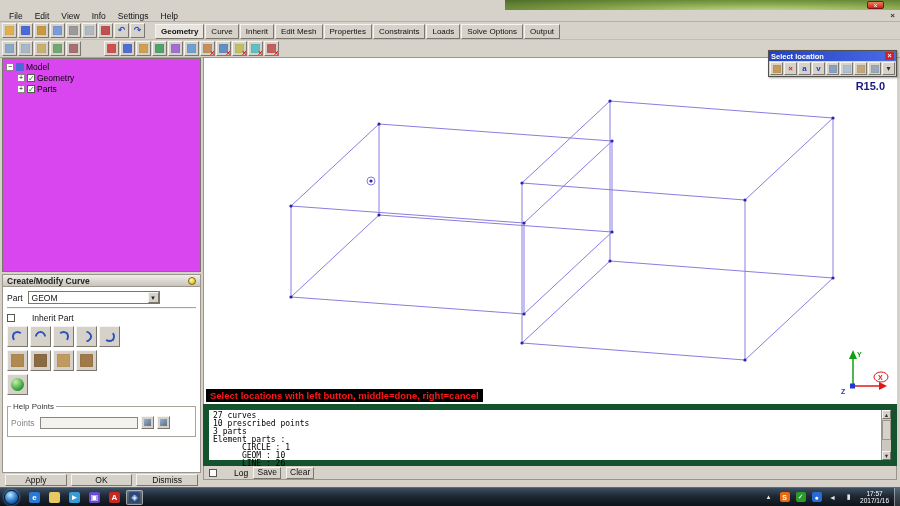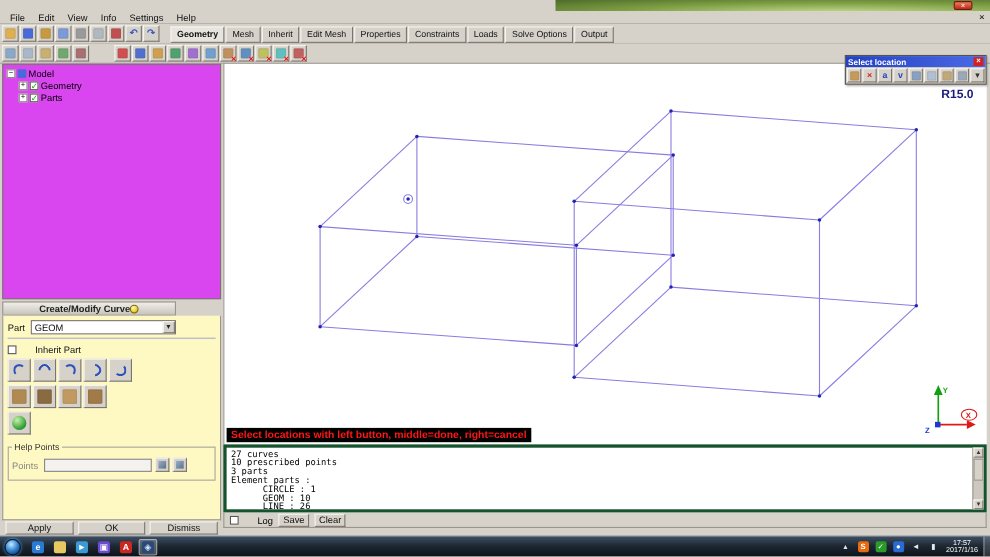--- a/index.html
+++ b/index.html
@@ -44,24 +44,24 @@
 
   
   .tree-panel{position:absolute;left:2px;top:58px;width:199px;height:214px;background:#d946ef;border:1px solid #7a766e;padding:2px 0;}
   .tree-row{display:flex;align-items:center;height:11px;font-size:8.5px;}
   .expander{width:8px;height:8px;border:1px solid #8a8680;background:#fff;font-size:7px;line-height:6px;text-align:center;color:#000;margin-right:2px;flex:none;}
   .tree-ico{width:8px;height:8px;margin-right:2px;border-radius:1px;flex:none;}
   .chk{width:8px;height:8px;border:1px solid #5a5650;background:#fff;font-size:8px;line-height:7px;text-align:center;color:#0a9a0a;margin-right:2px;flex:none;font-weight:bold;}
   .tree-label{white-space:nowrap;}
 
   
-  .panel-header{position:absolute;left:2px;top:274px;width:158px;height:13px;background:linear-gradient(#f0eee8,#c8c4bc);
-    border:1px solid #9a968e;display:flex;align-items:center;justify-content:center;padding:0 4px;font-size:8.5px;font-weight:bold;color:#222;}
+  .panel-header{position:absolute;left:2px;top:274px;width:199px;height:13px;background:linear-gradient(#f0eee8,#c8c4bc);
+    border:1px solid #9a968e;display:flex;align-items:center;justify-content:space-between;padding:0 4px;font-size:8.5px;font-weight:bold;color:#222;}
   .bulb{width:8px;height:8px;border-radius:50%;background:radial-gradient(circle at 35% 30%,#fff8b0,#ecc920 70%,#9a7a10);border:1px solid #7a6510;flex:none;}
-  .panel-body{position:absolute;left:2px;top:287px;width:199px;height:186px;background:#fef9c3;border:1px solid #9a968e;border-top:none;padding:3px 4px;font-size:8.5px;color:#111;}
+  .panel-body{position:absolute;left:2px;top:287px;width:199px;height:186px;background:#ffffff;border:1px solid #9a968e;border-top:none;padding:3px 4px;font-size:8.5px;color:#111;}
   .part-row{display:flex;align-items:center;gap:5px;margin:1px 0 3px;}
   .dropdown{flex:0 0 132px;height:13px;background:#fff;border:1px solid #7a766e;display:flex;align-items:center;justify-content:space-between;padding-left:3px;font-size:8.5px;}
   .dd-arrow{width:11px;height:11px;background:#d6d2ca;border:1px solid;border-color:#f6f4f0 #7a766e #7a766e #f6f4f0;font-size:7px;line-height:10px;text-align:center;color:#222;}
   .hr{border-top:1px solid #a8a49c;border-bottom:1px solid #f4f2ee;margin:3px 0 4px;}
   .chk-row{display:flex;align-items:center;gap:15px;margin:2px 0;}
   .chip-row{display:flex;margin:3px 0;}
   .grp{border:1px solid #a8a49c;margin-top:7px;padding:5px 3px 7px;}
   .grp legend{font-size:8px;color:#333;padding:0 2px;}
   .pts-row{display:flex;align-items:center;gap:3px;}
   .lbl.dim{color:#8a8680;width:26px;flex:none;}
@@ -84,21 +84,21 @@
   .palette{position:absolute;left:768px;top:50px;width:129px;background:#d6d2ca;border:1px solid #54504a;z-index:6;box-shadow:1px 1px 2px rgba(0,0,0,.35);}
   .pal-title{height:10px;background:linear-gradient(90deg,#2342c2,#4a6ae6);color:#fff;font-size:7.5px;font-weight:bold;
     display:flex;align-items:center;justify-content:space-between;padding:0 2px;}
   .pal-close{background:#d42020;color:#fff;width:9px;height:8px;font-size:7px;line-height:8px;text-align:center;font-weight:bold;}
   .pal-icons{display:flex;padding:1px;}
   .pal-icons .chip{width:13px;height:13px;}
   .pal-icons .chip-core{width:8px;height:8px;}
   .pal-icons .chip-glyph{font-size:8px;}
 
   
-  .logarea{position:absolute;left:203px;top:404px;width:694px;height:62px;background:#fff;border:3px solid #14532d;}
+  .logarea{position:absolute;left:203px;top:404px;width:694px;height:62px;background:#fff;border:6px solid #14532d;}
   .logarea pre{font-family:"DejaVu Sans Mono","Liberation Mono",monospace;font-size:8px;line-height:8px;padding:2px 4px;color:#000;}
   .vscroll{position:absolute;right:0;top:0;bottom:0;width:10px;background:#ccc8c0;border-left:1px solid #9a968e;}
   .sb-btn{display:block;height:9px;font-size:5.5px;text-align:center;line-height:8px;background:#d6d2ca;color:#333;
     border:1px solid;border-color:#f6f4f0 #7a766e #7a766e #f6f4f0;}
   .sb-btn.bottom{position:absolute;bottom:0;left:0;right:0;}
   .sb-thumb{position:absolute;top:10px;left:0;right:0;height:20px;background:#d6d2ca;border:1px solid #9a968e;}
   .logctl{position:absolute;left:203px;top:466px;width:694px;height:14px;background:#d6d2ca;border:1px solid #9a968e;border-top:none;
     display:flex;align-items:center;gap:5px;padding:0 5px;font-size:8.5px;}
   .sm-btn{width:28px;}
 
@@ -165,21 +165,21 @@
         </span>
         <span class="chip">
           <span class="chip-glyph" style="color: rgb(42, 82, 190);">↶</span>
         </span>
         <span class="chip">
           <span class="chip-glyph" style="color: rgb(42, 82, 190);">↷</span>
         </span>
       </div>
     <div class="tabs" id="tabs">
         <span class="tab active">Geometry</span>
-        <span class="tab">Mesh</span>
+        <span class="tab">Curve</span>
         <span class="tab">Inherit</span>
         <span class="tab">Edit Mesh</span>
         <span class="tab">Properties</span>
         <span class="tab">Constraints</span>
         <span class="tab">Loads</span>
         <span class="tab">Solve Options</span>
         <span class="tab">Output</span>
       </div>
   </div>
 

